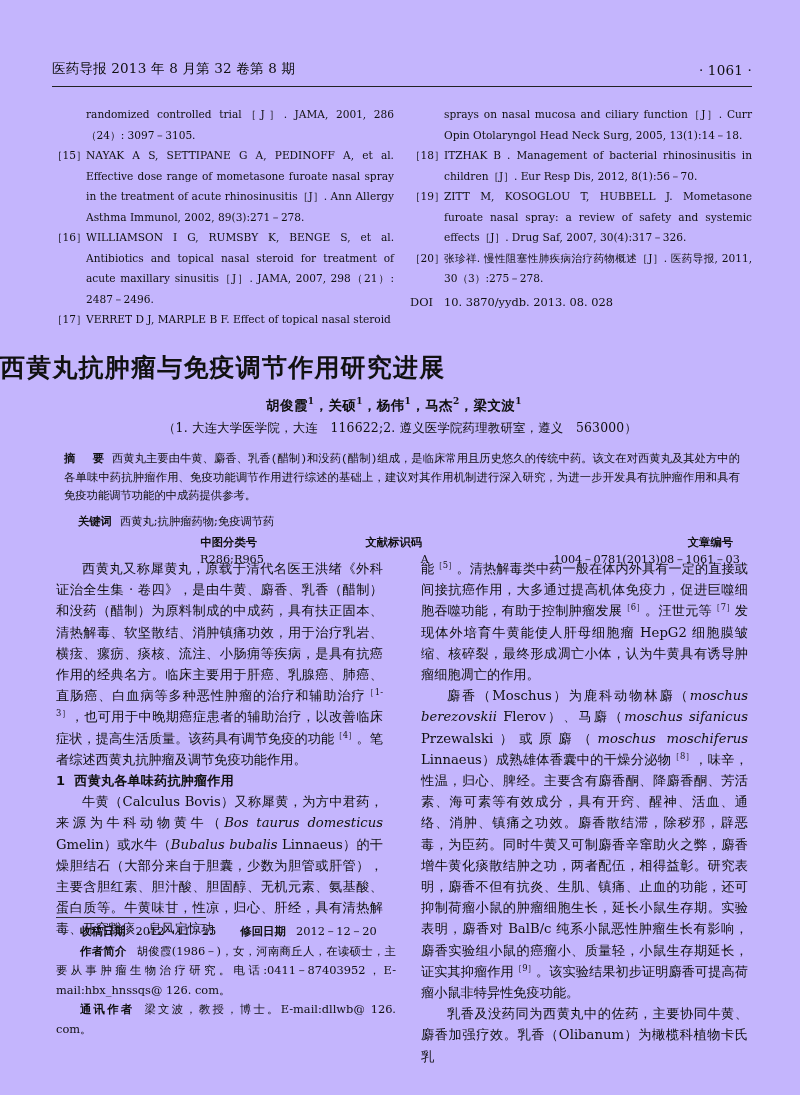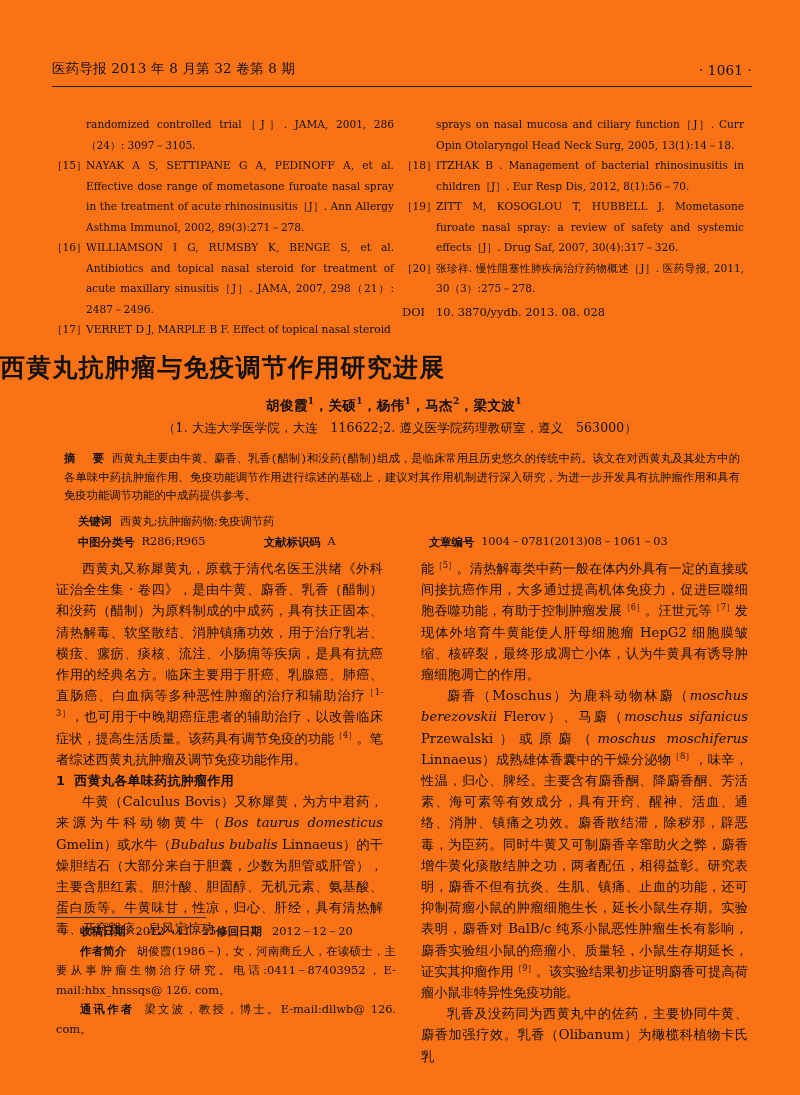--- a/index.html
+++ b/index.html
@@ -13,21 +13,21 @@
     font-family: "DejaVu Serif", "Liberation Serif", serif;
     color: #101010;
     position: relative;
     overflow: hidden;
   }
   .page {
     position: absolute;
     left: 0; top: 0;
     width: 800px;
     height: 1095px;
-    background: #f97316;
+    background: #c4b5fd;
   }
 
   
   .runhead {
     position: absolute;
     left: 52px;
     top: 60px;
     width: 700px;
     display: flex;
     justify-content: space-between;
@@ -43,24 +43,24 @@
     top: 86px;
     width: 700px;
     height: 0;
     border-top: 1.6px solid #222;
   }
 
   
   .refs {
     position: absolute;
     left: 52px;
-    top: 114px;
+    top: 104px;
     width: 700px;
     display: flex;
-    gap: 8px;
+    gap: 16px;
     font-family: "DejaVu Serif", "Liberation Serif", serif;
   }
   .refs .col { width: 342px; }
   .refentry {
     display: flex;
     font-size: 10.6px;
     line-height: 20.5px;
     margin-bottom: 0;
     text-align: justify;
   }
@@ -142,21 +142,21 @@
   .kw .lbl { font-weight: bold; margin-right: 8px; }
   .clsline {
     position: absolute;
     left: 78px;
     top: 533px;
     width: 662px;
     font-size: 11.3px;
     line-height: 18px;
     display: flex;
   }
-  .clsline .seg { display: flex; align-items: flex-end; }
+  .clsline .seg { display: flex; align-items: flex-end; flex-direction: column; }
   .clsline .lbl { font-weight: bold; margin-right: 7px; }
   .clsline .s1 { width: 186px; }
   .clsline .s2 { width: 165px; }
   .clsline .s3 { flex: 1; }
 
   
   .body {
     position: absolute;
     left: 56px;
     top: 558px;
@@ -292,18 +292,18 @@
     </div>
     <div class="bodycol">
       <p>能<sup class="ref">［5］</sup>。清热解毒类中药一般在体内外具有一定的直接或间接抗癌作用，大多通过提高机体免疫力，促进巨噬细胞吞噬功能，有助于控制肿瘤发展<sup class="ref">［6］</sup>。汪世元等<sup class="ref">［7］</sup>发现体外培育牛黄能使人肝母细胞瘤 HepG2 细胞膜皱缩、核碎裂，最终形成凋亡小体，认为牛黄具有诱导肿瘤细胞凋亡的作用。</p>
       <p class="ind">麝香（Moschus）为鹿科动物林麝（<i class="lat">moschus berezovskii</i> Flerov）、马麝（<i class="lat">moschus sifanicus</i> Przewalski）或原麝（<i class="lat">moschus moschiferus</i> Linnaeus）成熟雄体香囊中的干燥分泌物<sup class="ref">［8］</sup>，味辛，性温，归心、脾经。主要含有麝香酮、降麝香酮、芳活素、海可素等有效成分，具有开窍、醒神、活血、通络、消肿、镇痛之功效。麝香散结滞，除秽邪，辟恶毒，为臣药。同时牛黄又可制麝香辛窜助火之弊，麝香增牛黄化痰散结肿之功，两者配伍，相得益彰。研究表明，麝香不但有抗炎、生肌、镇痛、止血的功能，还可抑制荷瘤小鼠的肿瘤细胞生长，延长小鼠生存期。实验表明，麝香对 BalB/c 纯系小鼠恶性肿瘤生长有影响，麝香实验组小鼠的癌瘤小、质量轻，小鼠生存期延长，证实其抑瘤作用<sup class="ref">［9］</sup>。该实验结果初步证明麝香可提高荷瘤小鼠非特异性免疫功能。</p>
       <p class="ind">乳香及没药同为西黄丸中的佐药，主要协同牛黄、麝香加强疗效。乳香（Olibanum）为橄榄科植物卡氏乳</p>
     </div>
   </div>
 
   <div class="fnrule"></div>
   <div class="footnote">
-    <p class="fi"><span class="lbl">收稿日期</span><span>2012－11－25</span><span class="lbl" style="margin-left:0">修回日期</span><span>2012－12－20</span></p>
+    <p class="fi"><span class="lbl">收稿日期</span><span>2012－11－25</span><span class="lbl" style="margin-left:24px">修回日期</span><span>2012－12－20</span></p>
     <p class="fi"><span class="lbl">作者简介</span><span>胡俊霞(1986－)，女，河南商丘人，在读硕士，主要从事肿瘤生物治疗研究。电话:0411－87403952，E-mail:hbx_hnssqs@ 126. com。</span></p>
     <p class="fi"><span class="lbl">通讯作者</span><span>梁文波，教授，博士。E-mail:dllwb@ 126. com。</span></p>
   </div>
 
 </div>
 
 </body></html>

